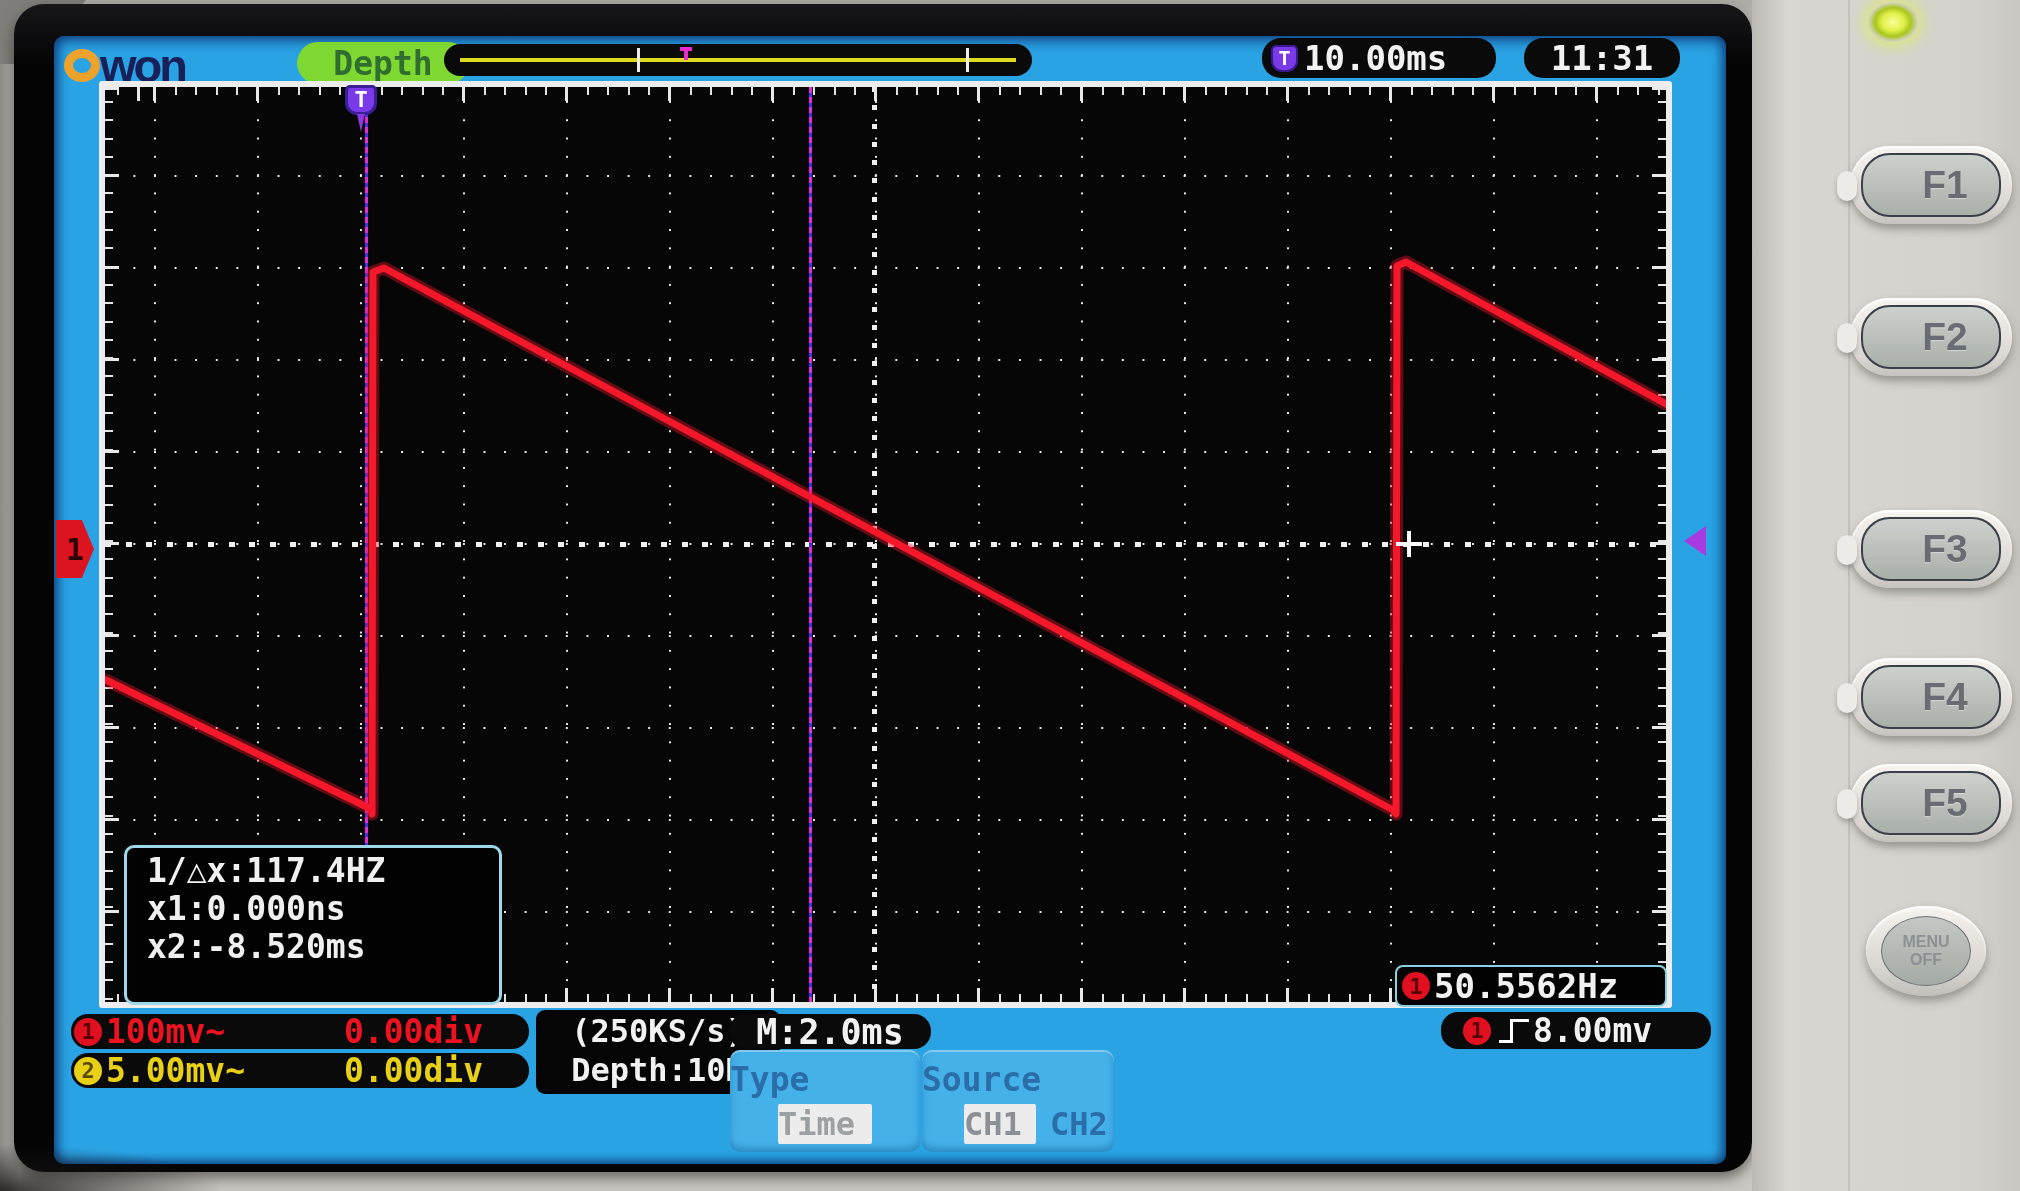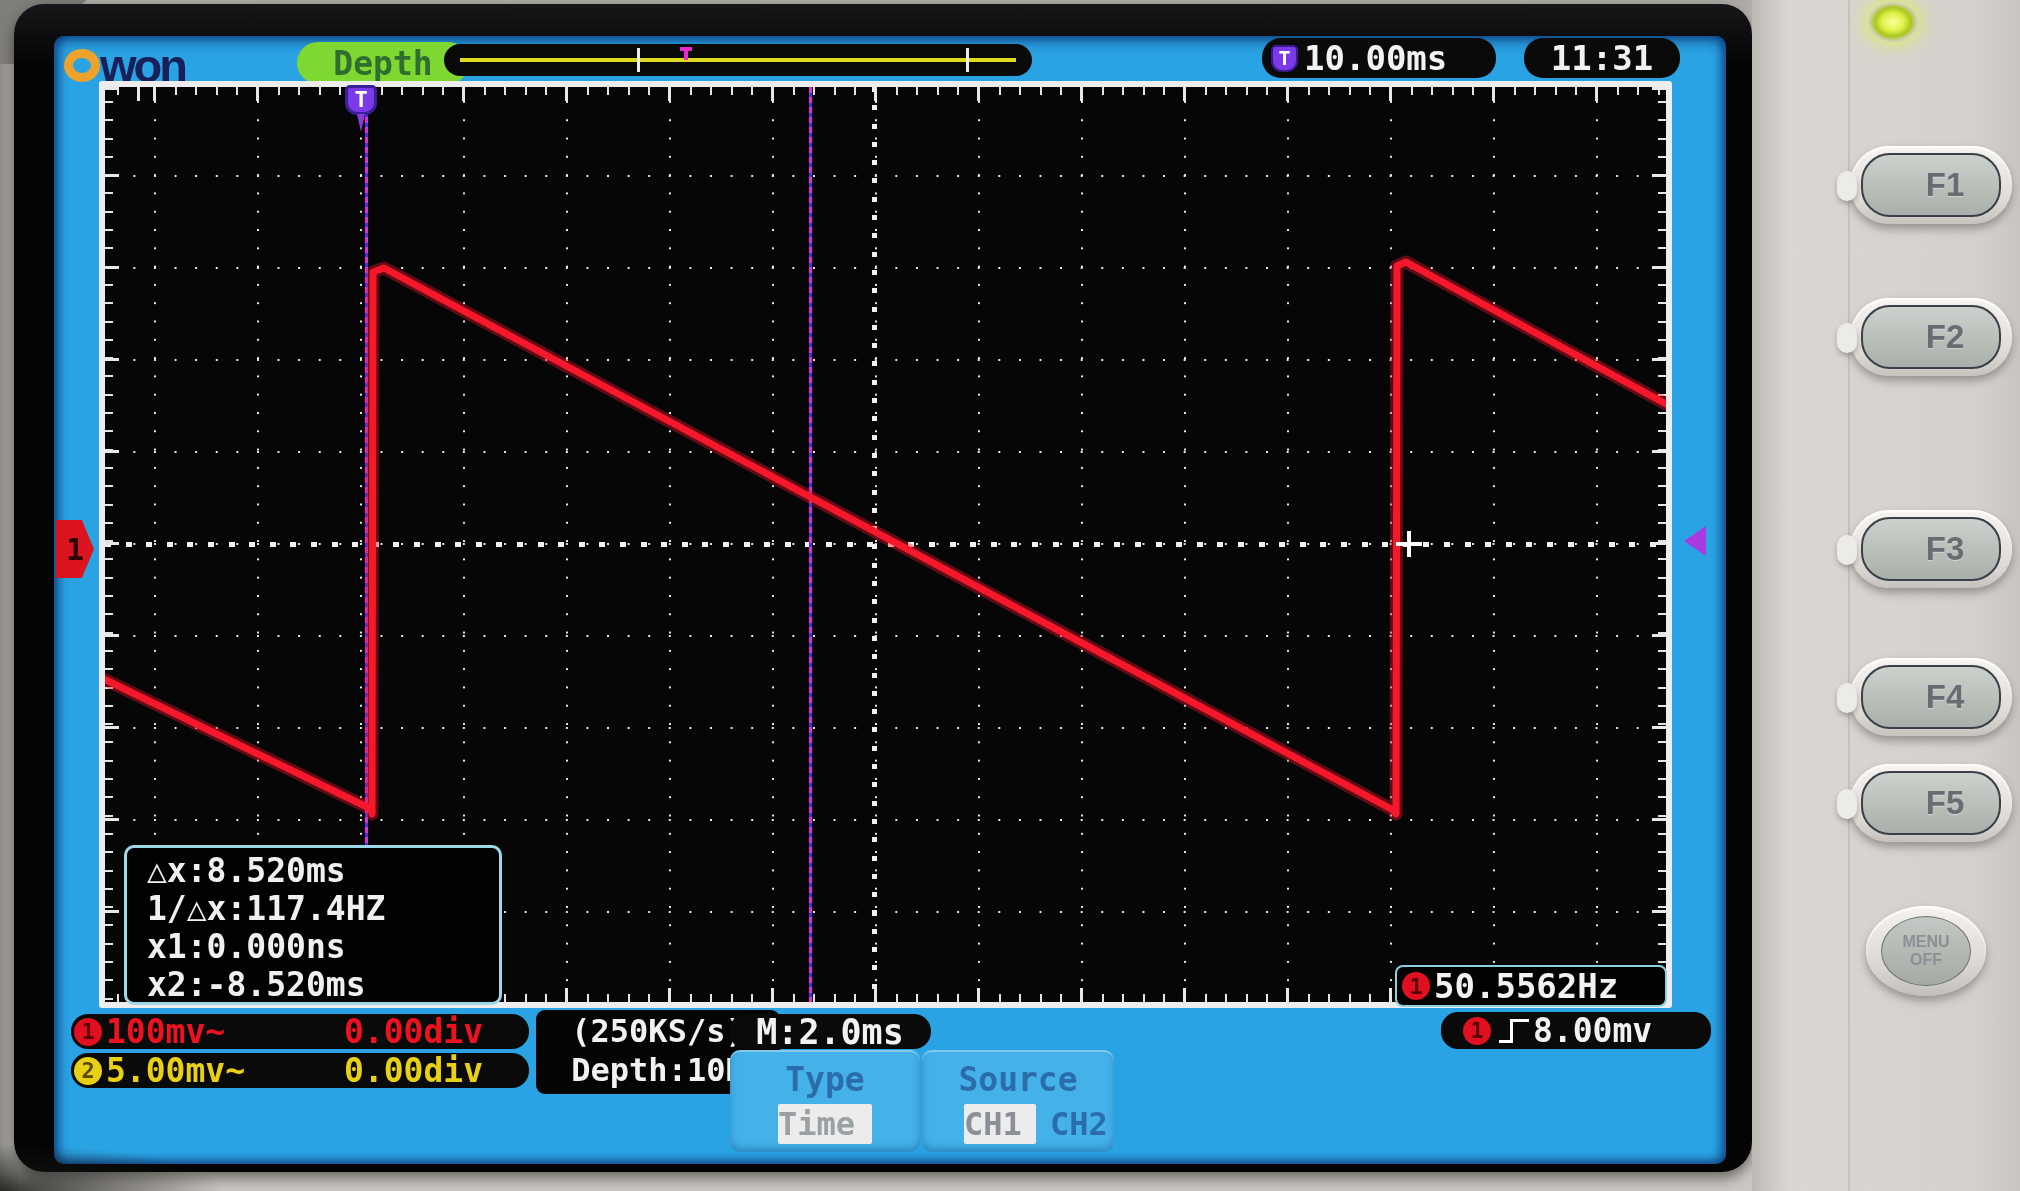--- a/index.html
+++ b/index.html
@@ -136,21 +136,21 @@
       linear-gradient(#fff,#fff) 0 100%/11px 3px no-repeat,
       linear-gradient(#fff,#fff) 11px 0/3px 100% no-repeat,
       linear-gradient(#fff,#fff) 100% 0/16px 3px no-repeat; }
   .tr-pill .readout { font-size:33px; }
 
   
   .menu-btn { position:absolute; top:1014px; height:102px; background:#44b1e9; border-radius:10px;
     box-shadow:inset 0 2px 0 rgba(255,255,255,.35), inset 0 -4px 7px rgba(0,60,120,.35); }
   .menu-type { left:676px; width:190px; }
   .menu-source { left:868px; width:192px; }
-  .menu-label { text-align:center; padding-top:10px; color:#2b6da8; font-size:33px; }
+  .menu-label { padding-top:10px; color:#2b6da8; font-size:33px; }
   .value-box { position:absolute; background:#ececec; border-radius:2px; height:40px;
     text-align:left; font-size:32px; line-height:40px; }
   .vb-time { left:48px; top:54px; width:94px; color:#9aa0a4; }
   .vb-ch1 { left:42px; top:54px; width:72px; color:#8a9096; }
   .lbl-ch2 { position:absolute; left:128px; top:54px; height:40px; line-height:40px;
     color:#2b6da8; font-size:32px; }
 
   
   .panel { position:absolute; left:1752px; top:0; width:268px; height:100%;
     background:linear-gradient(90deg,#bcb9b4,#dad7d2 36px,#d4d1cc 85%,#c9c6c1); }
@@ -158,21 +158,21 @@
   .led { position:absolute; left:1868px; top:2px; width:50px; height:40px; border-radius:50%;
     background:radial-gradient(closest-side,#fbff9a,#dff048 45%,#a9c61e 72%,rgba(190,210,70,0));
     box-shadow:0 0 16px 4px rgba(222,240,90,.8); }
   .fwrap { position:absolute; left:1850px; width:162px; height:78px; border-radius:40px;
     background:linear-gradient(180deg,#f7f4f0,#dedbd6 70%,#c6c3be);
     box-shadow:0 5px 9px rgba(90,88,84,.5), inset 0 2px 2px #fff; }
   .fwrap::before { content:""; position:absolute; left:-13px; top:25px; width:20px; height:30px;
     background:#edebe7; border-radius:10px; box-shadow:0 3px 5px rgba(90,88,84,.4); }
   .fbtn { position:absolute; inset:7px 11px; border-radius:29px;
     background:linear-gradient(180deg,#cdd1cd,#a9afa9);
-    border:2px solid #39404a; color:#676d73; font-size:33px; font-weight:bold;
+    border:2px solid #39404a; color:#676d73; font-size:39px; font-weight:bold;
     display:flex; align-items:center; justify-content:center; padding-left:28px;
     text-shadow:0 1px 1px rgba(255,255,255,.4); }
   .f1{top:146px;} .f2{top:298px;} .f3{top:510px;} .f4{top:658px;} .f5{top:764px;}
   .menuoff-wrap { position:absolute; left:1866px; top:906px; width:120px; height:90px; border-radius:50%;
     background:linear-gradient(180deg,#f7f4f0,#d8d5d0 70%,#c2bfba);
     box-shadow:0 5px 9px rgba(90,88,84,.5), inset 0 2px 2px #fff; }
   .menuoff { position:absolute; inset:10px 15px; border-radius:50%;
     background:linear-gradient(180deg,#c4c8c4,#a4aaa4); border:1px solid #6a7076;
     display:flex; flex-direction:column; align-items:center; justify-content:center;
     color:#8a9094; font-size:16px; font-weight:bold; line-height:18px; }
@@ -223,21 +223,20 @@
         <div class="cursor cursor2"></div>
         <div class="t-marker mono">T</div>
 
         <svg class="wave-svg" viewBox="0 0 1561 915" preserveAspectRatio="none">
           <polyline points="1,593 266,722 267,727 268,185 279,181 1288,723 1291,727 1292,179 1301,175 1561,317" fill="none" stroke="rgba(235,20,45,0.4)" stroke-width="13" stroke-linejoin="round" stroke-linecap="round"></polyline>
           <polyline points="1,593 266,722 267,727 268,185 279,181 1288,723 1291,727 1292,179 1301,175 1561,317" fill="none" stroke="#f5182b" stroke-width="7" stroke-linejoin="round" stroke-linecap="round"></polyline>
           <path d="M1304,444 L1304,470 M1291,457 L1317,457" stroke="#ffffff" stroke-width="4"></path>
         </svg>
 
         <div class="measure-box mono">
-          <div>△x:8.520ms</div>
           <div>1/△x:117.4HZ</div>
           <div>x1:0.000ns</div>
           <div>x2:-8.520ms</div>
         </div>
 
         <div class="freq-box">
           <span class="badge badge-red" style="margin-left:5px">1</span>
           <span class="readout mono" style="margin-left:4px">50.5562Hz</span>
         </div>
       </div>

